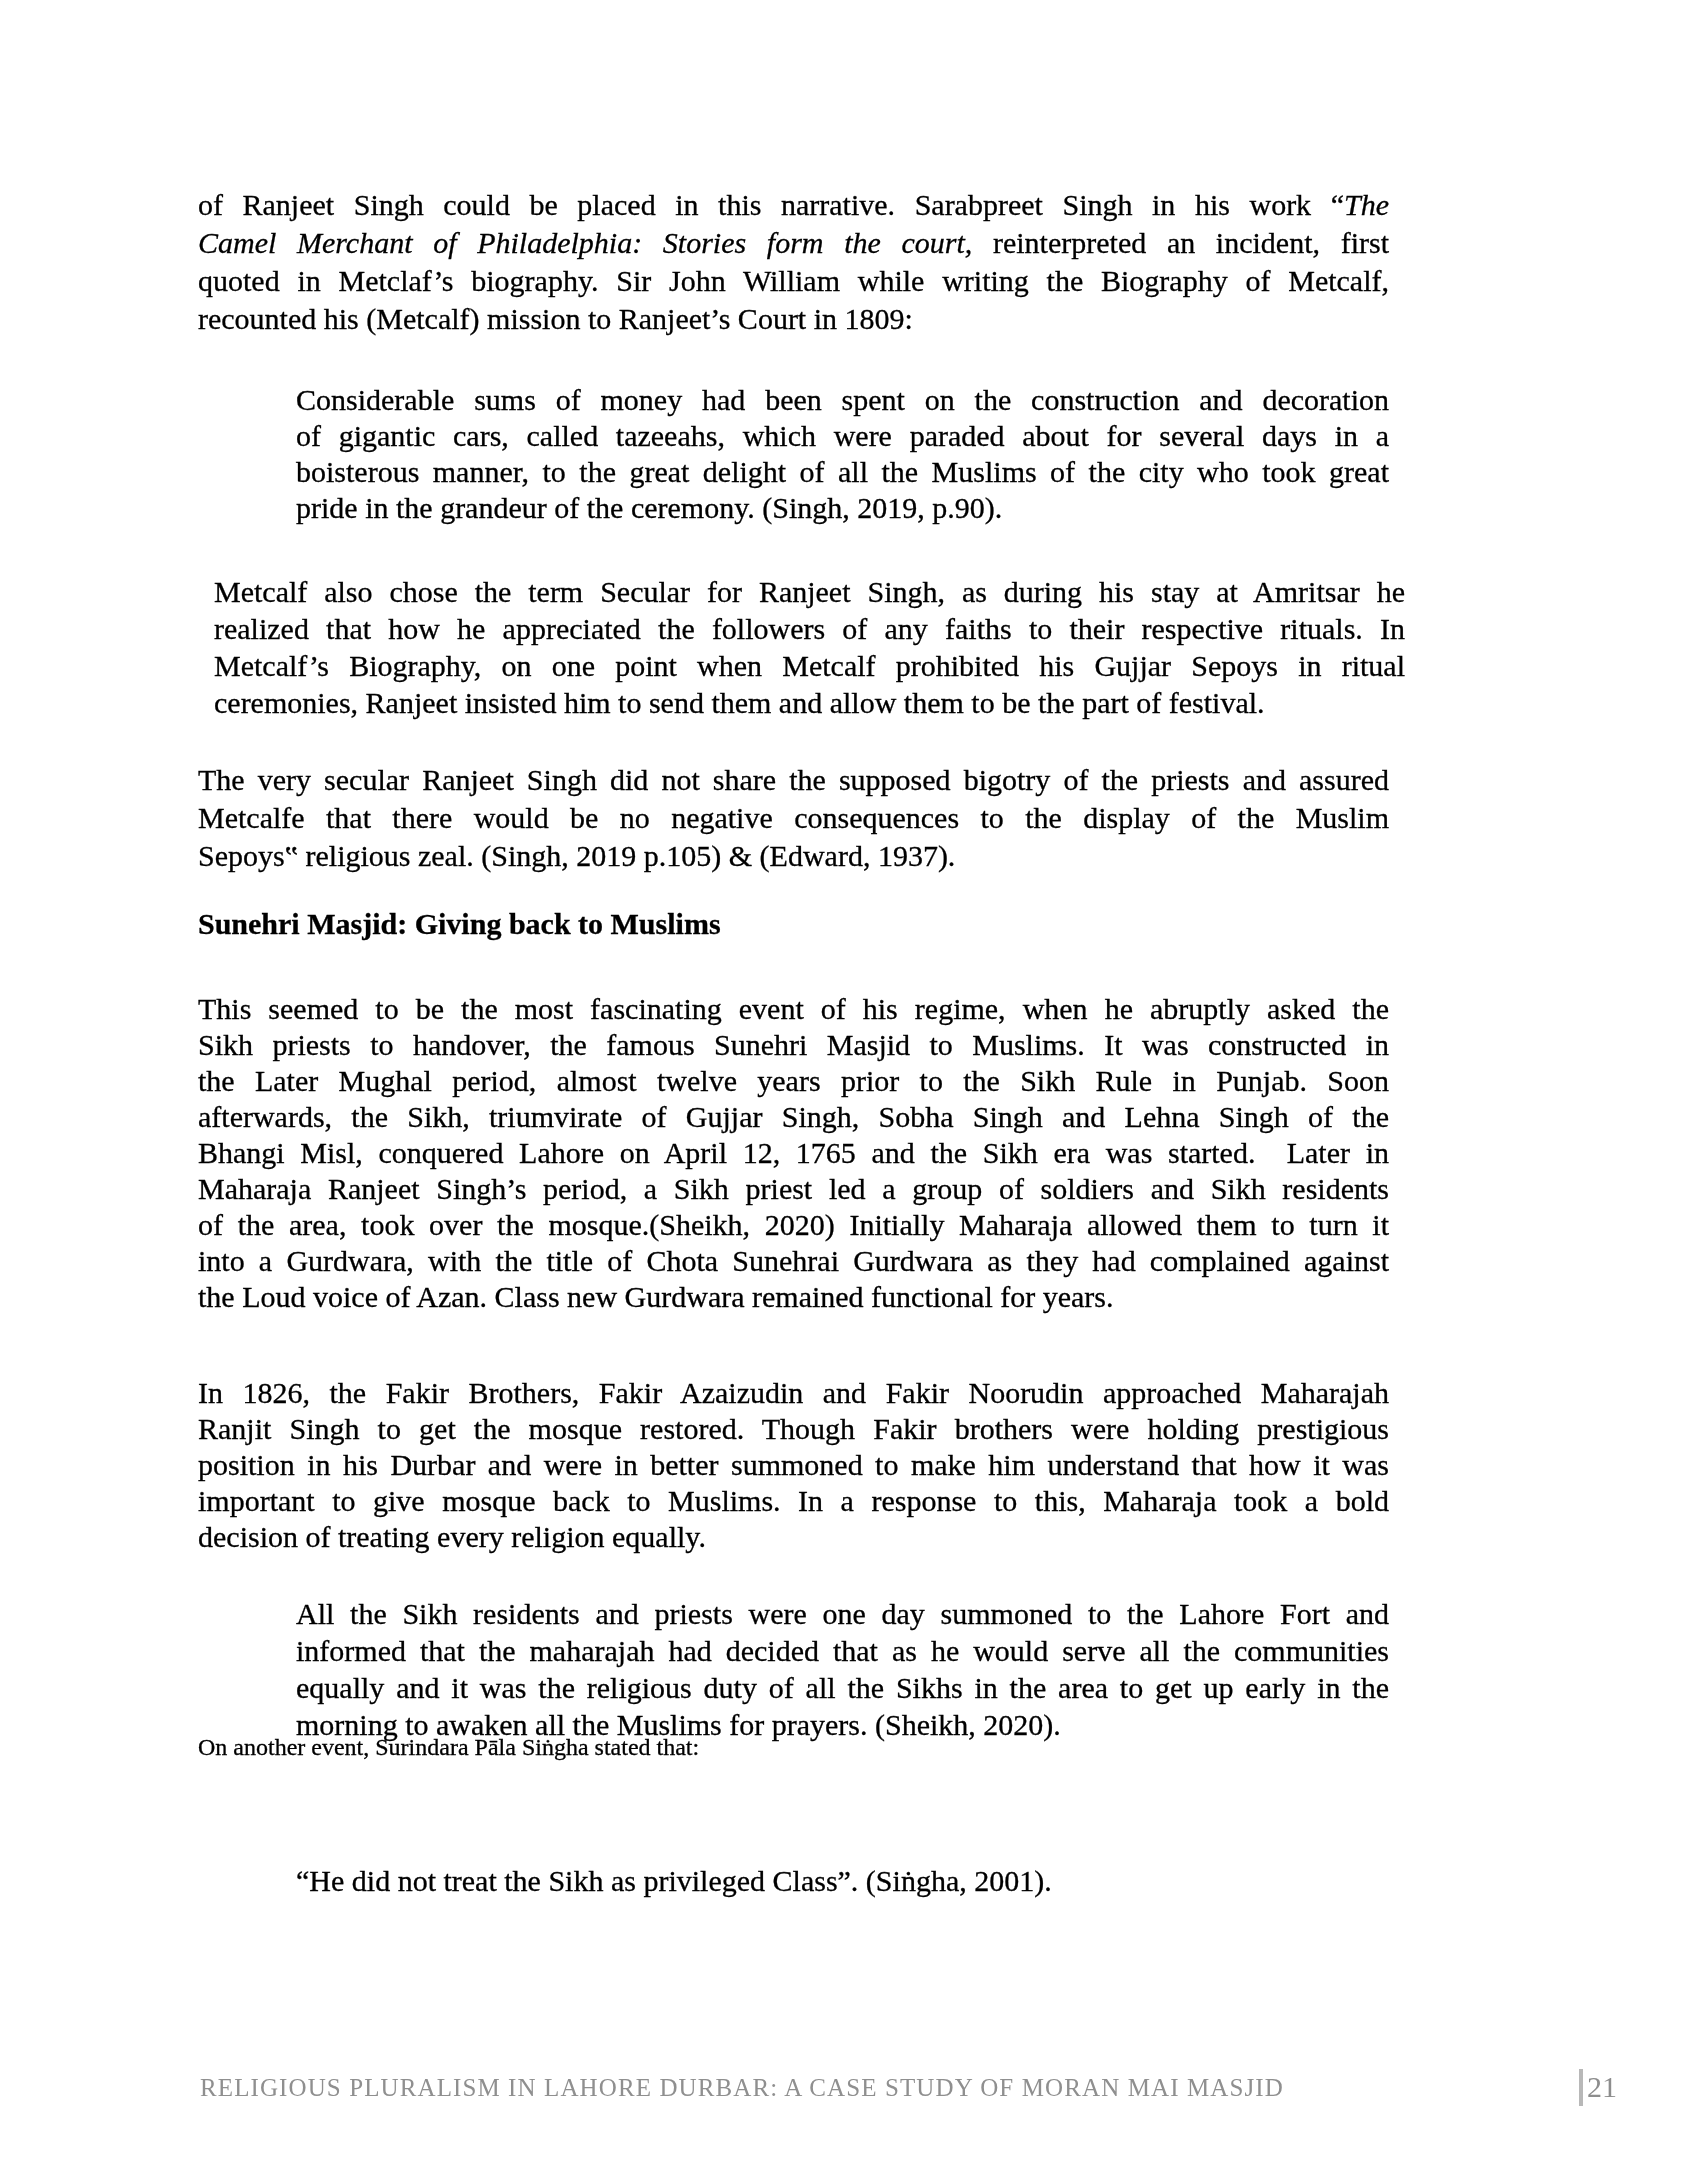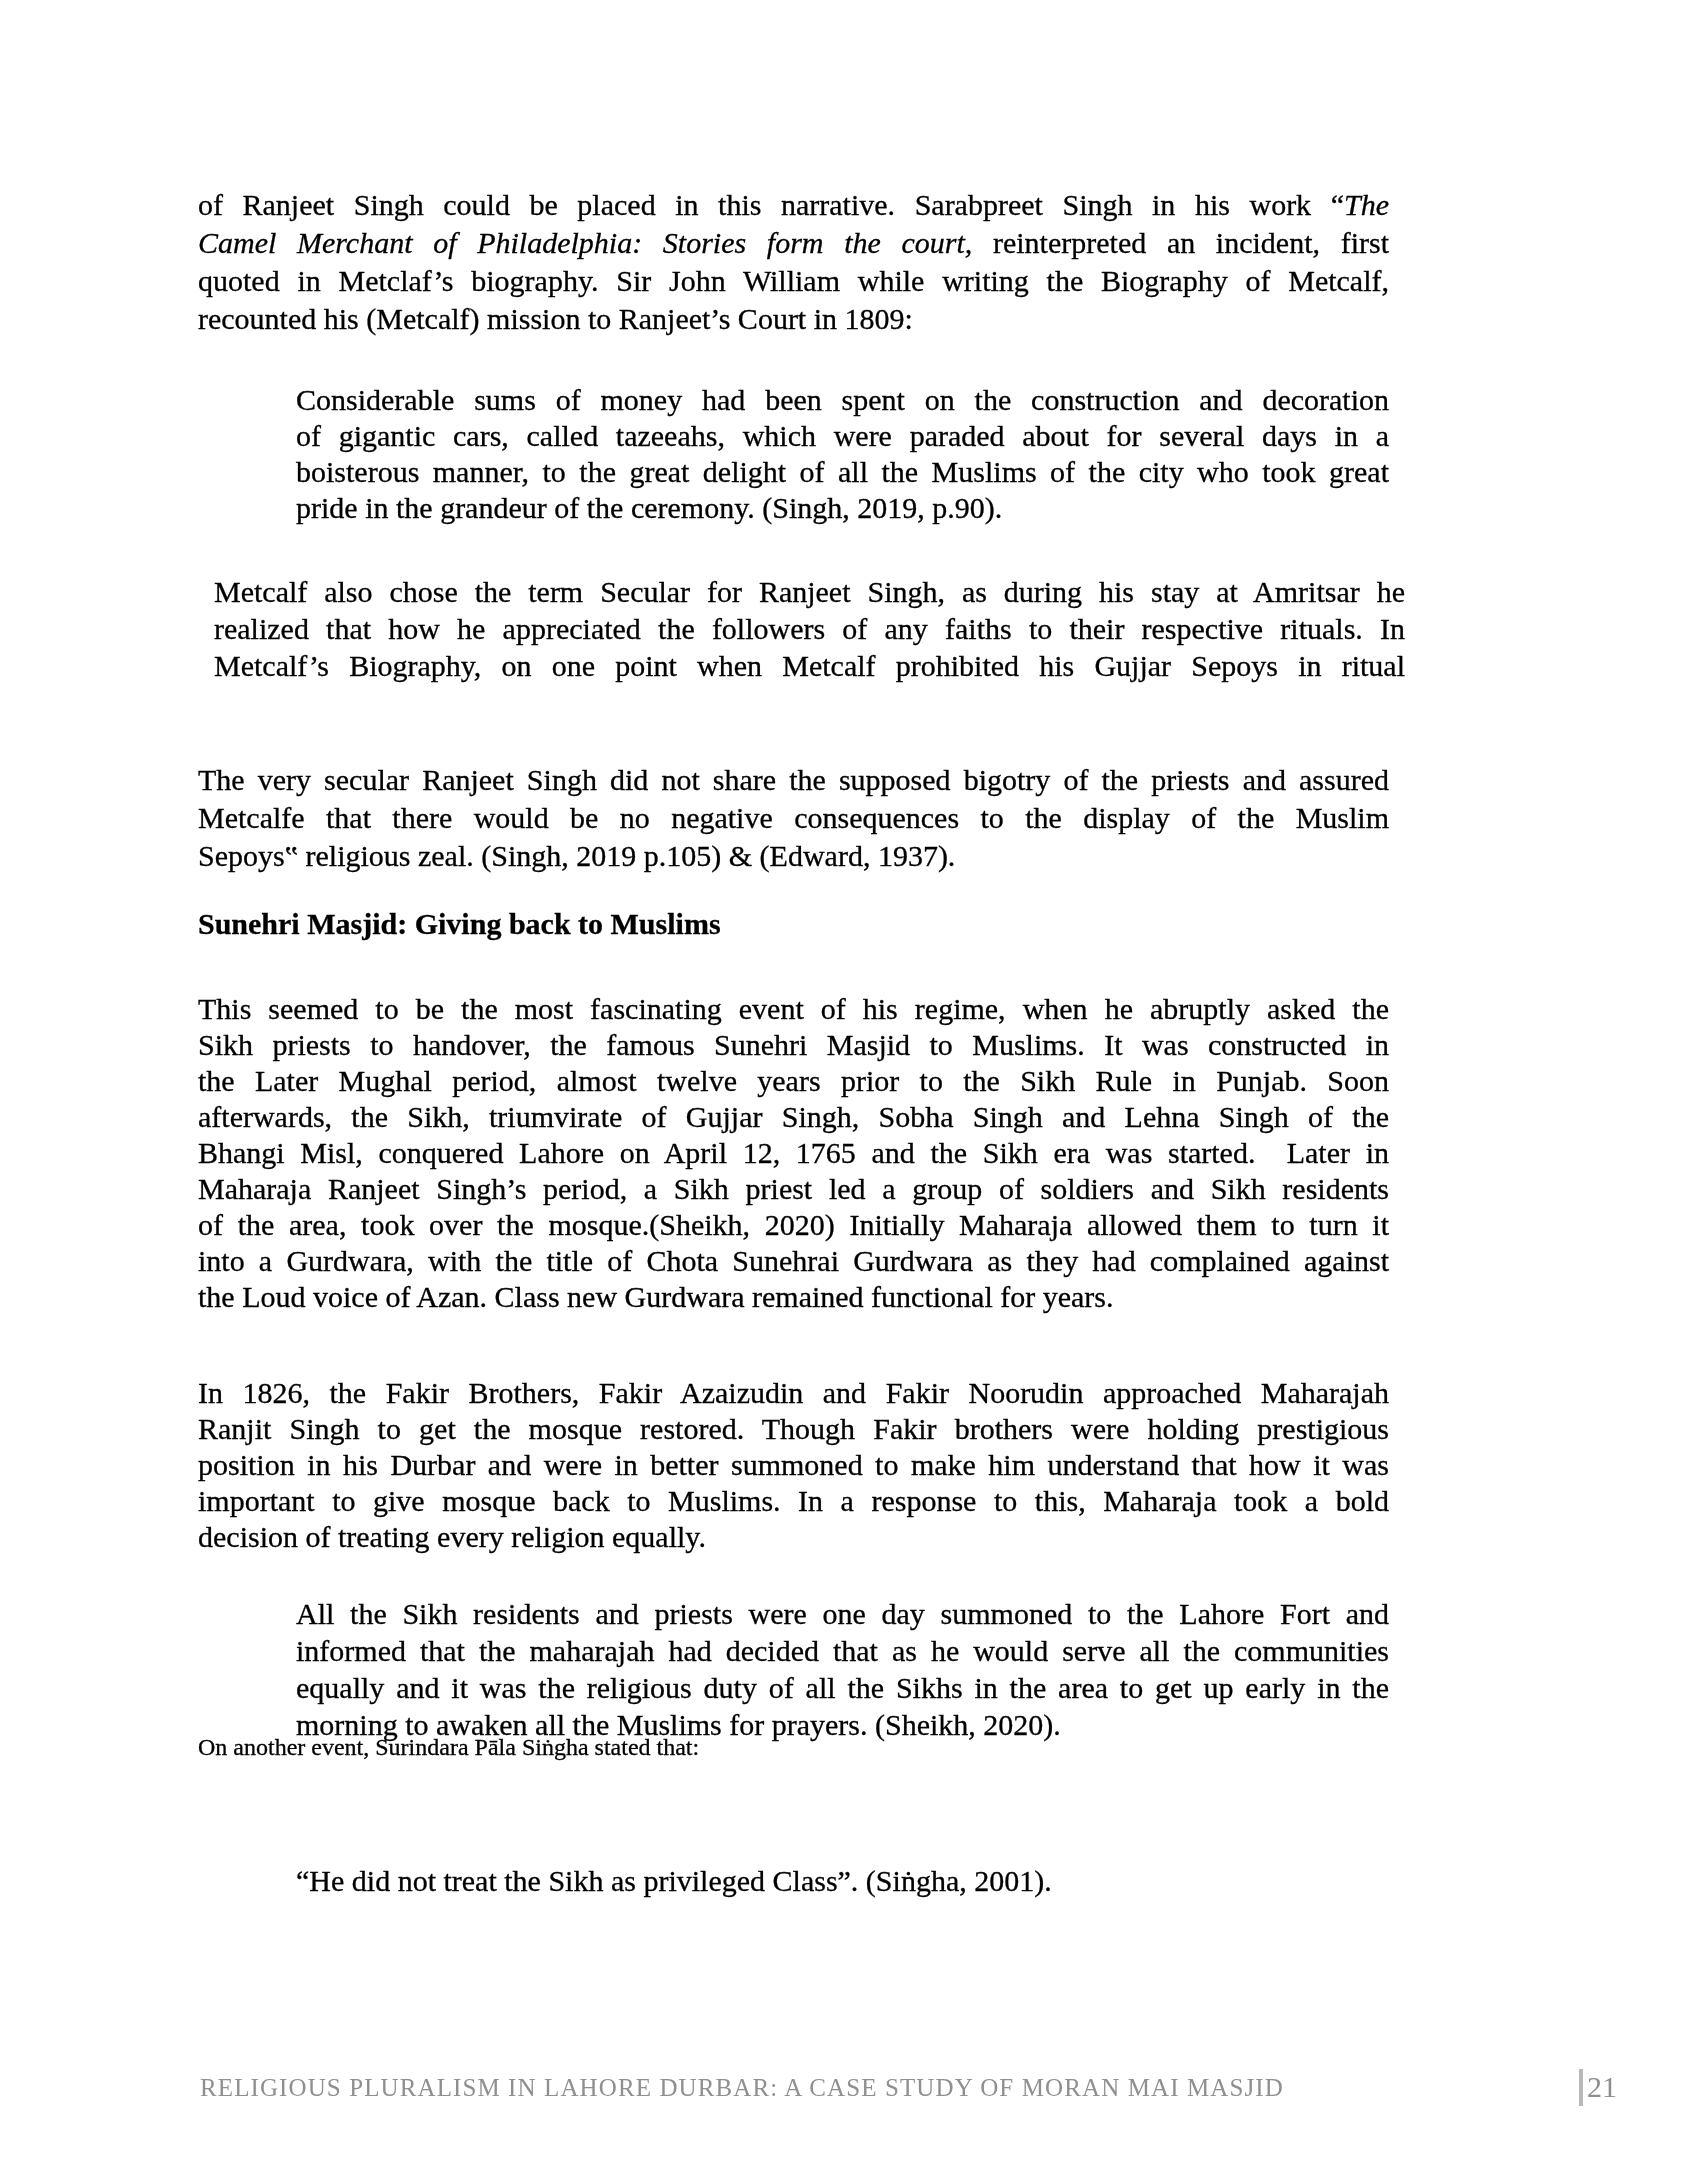--- a/index.html
+++ b/index.html
@@ -66,20 +66,21 @@
   <div class="tblock" style="top: 382px; left: 296px; width: 1093px; font-size: 30px; line-height: 36px;">
       <div class="ln"><span>Considerable sums of money had been spent on the construction and decoration</span></div>
       <div class="ln"><span>of gigantic cars, called tazeeahs, which were paraded about for several days in a</span></div>
       <div class="ln"><span>boisterous manner, to the great delight of all the Muslims of the city who took great</span></div>
       <div class="ln last"><span>pride in the grandeur of the ceremony. (Singh, 2019, p.90).</span></div>
     </div>
   <div class="tblock" style="top: 573px; left: 198px; width: 1191px; font-size: 30px; line-height: 37px; margin-left: 16px;">
       <div class="ln"><span>Metcalf also chose the term Secular for Ranjeet Singh, as during his stay at Amritsar he</span></div>
       <div class="ln"><span>realized that how he appreciated the followers of any faiths to their respective rituals. In</span></div>
       <div class="ln"><span>Metcalf’s Biography, on one point when Metcalf prohibited his Gujjar Sepoys in ritual</span></div>
+      <div class="ln last"><span>ceremonies, Ranjeet insisted him to send them and allow them to be the part of festival.</span></div>
     </div>
   <div class="tblock" style="top: 761px; left: 198px; width: 1191px; font-size: 30px; line-height: 38px;">
       <div class="ln"><span>The very secular Ranjeet Singh did not share the supposed bigotry of the priests and assured</span></div>
       <div class="ln"><span>Metcalfe that there would be no negative consequences to the display of the Muslim</span></div>
       <div class="ln last"><span>Sepoys‟ religious zeal. (Singh, 2019 p.105) &amp; (Edward, 1937).</span></div>
     </div>
   <div class="tblock bold" style="top: 905px; left: 198px; width: 1191px; font-size: 30px; line-height: 37px;">
       <div class="ln last"><span>Sunehri Masjid: Giving back to Muslims</span></div>
     </div>
   <div class="tblock" style="top: 991px; left: 198px; width: 1191px; font-size: 30px; line-height: 36px;">

